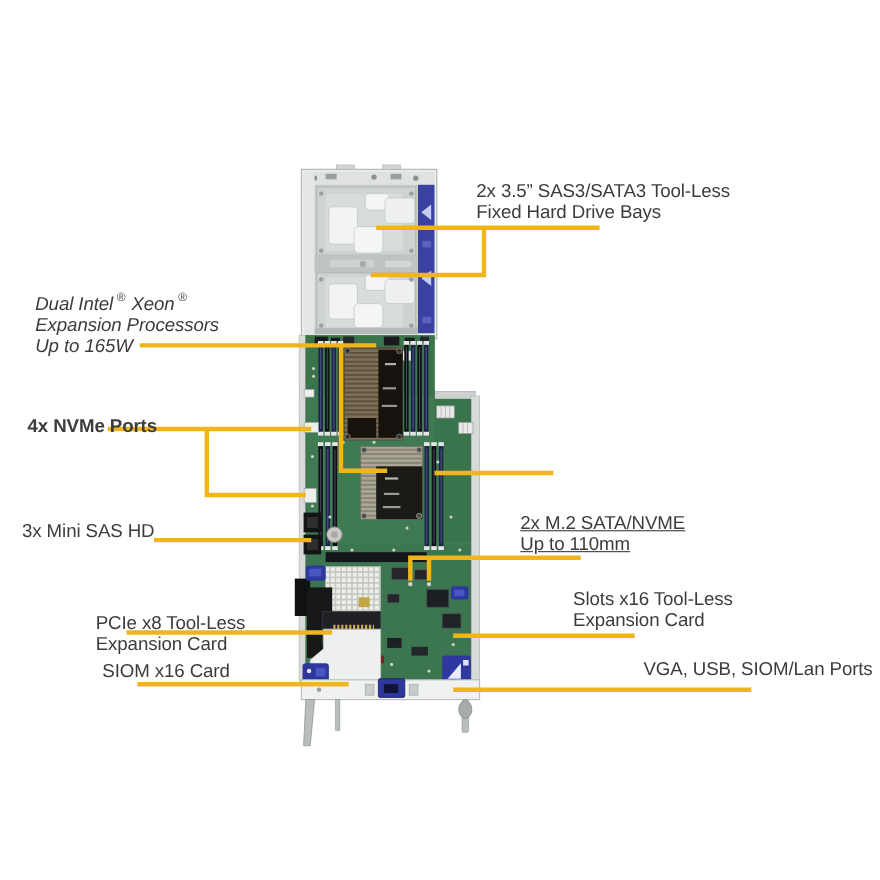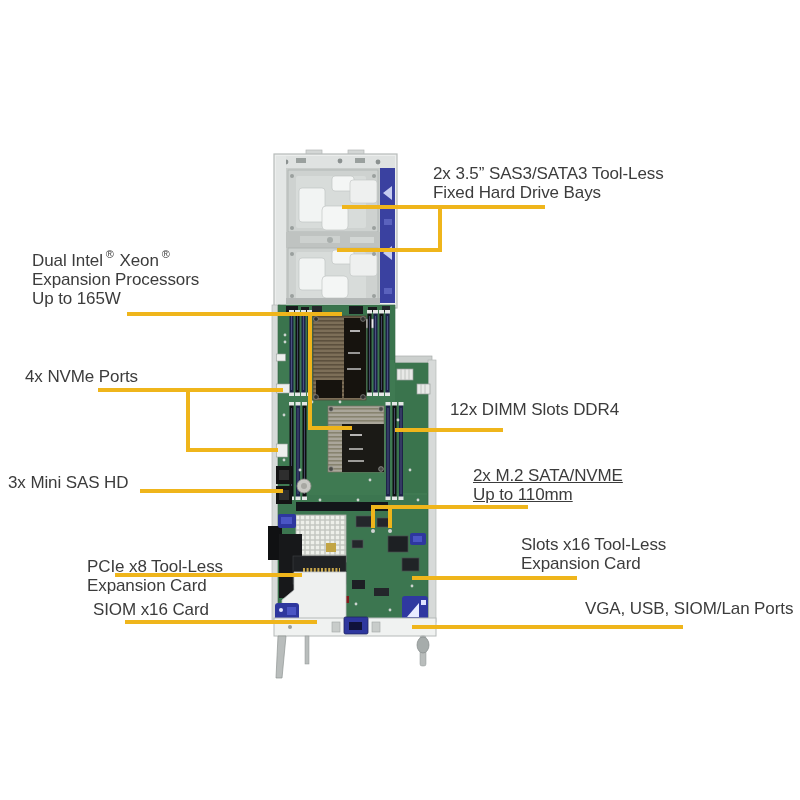--- a/index.html
+++ b/index.html
@@ -286,35 +286,32 @@
   </g>
 </svg>
 
 <div class="labels" style="color: rgb(60, 60, 60);">
 
   <div class="callout" style="left:433px;top:164px;">
     <div>2x 3.5” SAS3/SATA3 Tool-Less</div>
     <div>Fixed Hard Drive Bays</div>
   </div>
 
-  <div class="callout" style="left:32px;top:246px;">
+  <div class="callout" style="left:32px;top:263px;font-style:italic;">
     <div><span>Dual Intel</span><sup>®</sup> <span>Xeon</span><sup>®</sup></div>
     <div>Expansion Processors</div>
     <div>Up to 165W</div>
   </div>
 
-  <div class="callout" style="left:25px;top:367px;">
+  <div class="callout" style="left:25px;top:378px;font-weight:bold;">
     <div>4x NVMe Ports</div>
   </div>
 
-  <div class="callout" style="left:450px;top:400px;">
-    <div>12x DIMM Slots DDR4</div>
-  </div>
-
-  <div class="callout" style="left:8px;top:473px;">
+
+  <div class="callout" style="left:20px;top:473px;">
     <div>3x Mini SAS HD</div>
   </div>
 
   <div class="callout" style="left:473px;top:466px;text-decoration:underline;">
     <div>2x M.2 SATA/NVME</div>
     <div>Up to 110mm</div>
   </div>
 
   <div class="callout" style="left:87px;top:557px;">
     <div>PCIe x8 Tool-Less</div>

